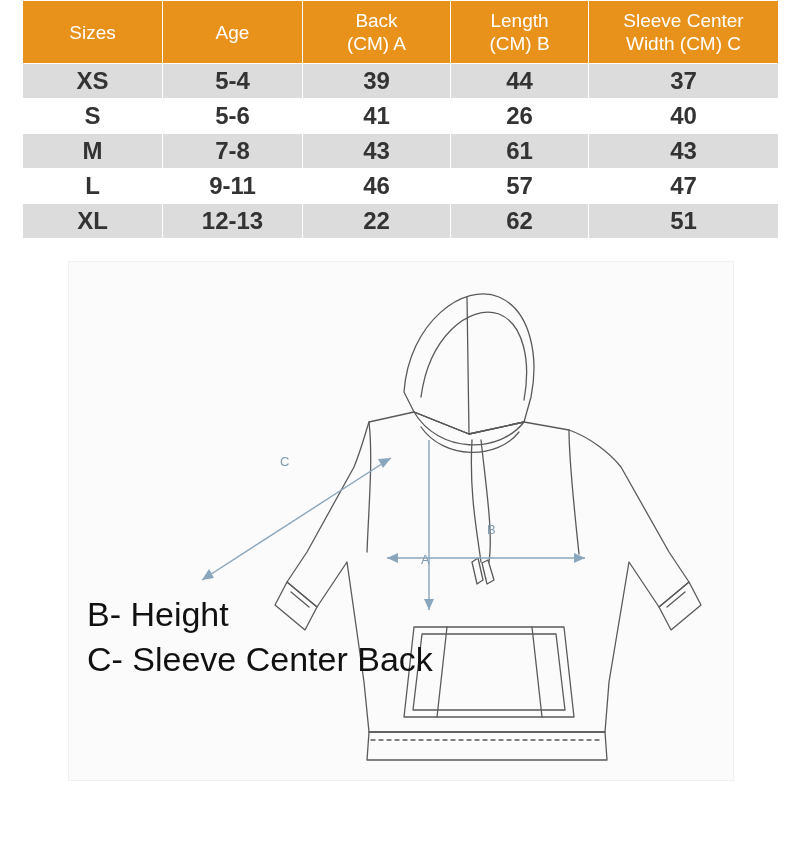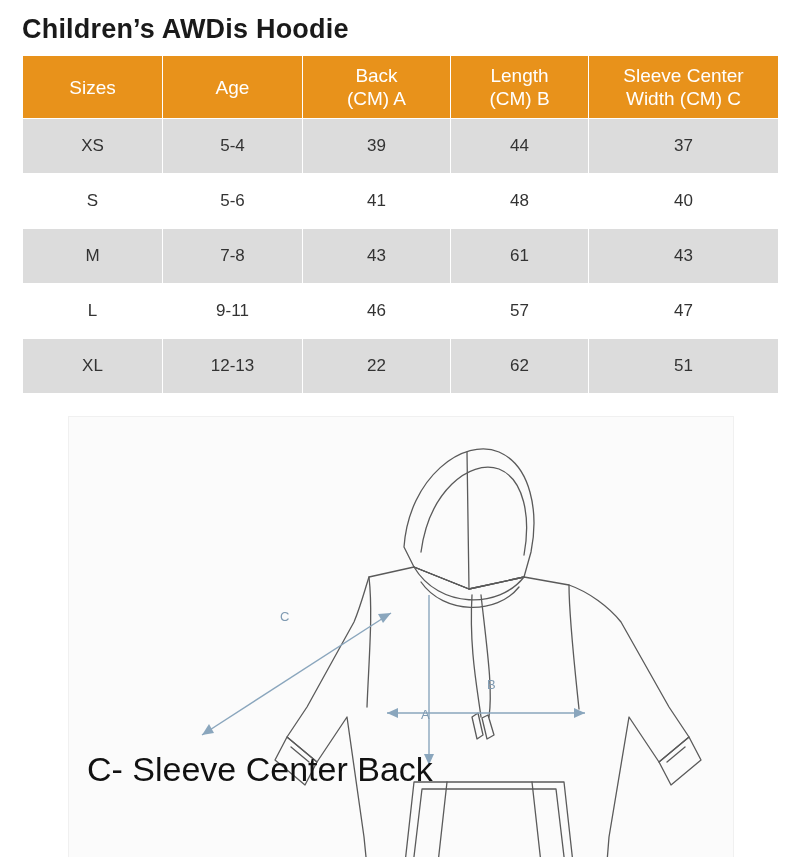--- a/index.html
+++ b/index.html
@@ -41,25 +41,25 @@
     line-height: 1.22;
     text-align: center;
     padding: 8px 4px;
     border: 1px solid #ffffff;
     vertical-align: middle;
     height: 56px;
     box-sizing: border-box;
   }
   .size-table td {
     text-align: center;
-    font-size: 17px;
-    font-weight: normal;
+    font-size: 24px;
+    font-weight: bold;
     color: #333333;
     border: 1px solid #ffffff;
-    padding: 17px 4px;
+    padding: 3px 4px;
     height: 35px;
     box-sizing: border-box;
   }
   .size-table tbody tr:nth-child(odd) td {
     background: #dcdcdc;
   }
   .size-table tbody tr:nth-child(even) td {
     background: #ffffff;
   }
   .col-sizes { width: 140px; }
@@ -90,21 +90,20 @@
     color: #111111;
     line-height: 1.32;
   }
   .legend div { white-space: nowrap; }
 </style>
 </head>
 <body>
 
 <div class="page">
 
-  <div class="title">Children’s AWDis Hoodie</div>
 
   <table class="size-table">
     <colgroup>
       <col class="col-sizes">
       <col class="col-age">
       <col class="col-w">
       <col class="col-l">
       <col class="col-c">
     </colgroup>
     <thead>
@@ -134,21 +133,21 @@
         <td>XS</td>
         <td>5-4</td>
         <td>39</td>
         <td>44</td>
         <td>37</td>
       </tr>
       <tr>
         <td>S</td>
         <td>5-6</td>
         <td>41</td>
-        <td>48</td>
+        <td>26</td>
         <td>40</td>
       </tr>
       <tr>
         <td>M</td>
         <td>7-8</td>
         <td>43</td>
         <td>61</td>
         <td>43</td>
       </tr>
       <tr>
@@ -223,17 +222,18 @@
         <line x1="360" y1="178" x2="360" y2="348"></line>
         <path d="M360 348 l -5 -11 l 10 0 z" fill="#8aa6bd" stroke="none"></path>
       </g>
 
       <text x="211" y="204" font-family="Liberation Sans, sans-serif" font-size="13" fill="#7f9ab1">C</text>
       <text x="418" y="272" font-family="Liberation Sans, sans-serif" font-size="13" fill="#7f9ab1">B</text>
       <text x="352" y="302" font-family="Liberation Sans, sans-serif" font-size="13" fill="#7f9ab1">A</text>
     </svg>
 
     <div class="legend">
+      <div>B- Height</div>
       <div>C- Sleeve Center Back</div>
     </div>
   </div>
 
 </div>
 
 </body></html>

